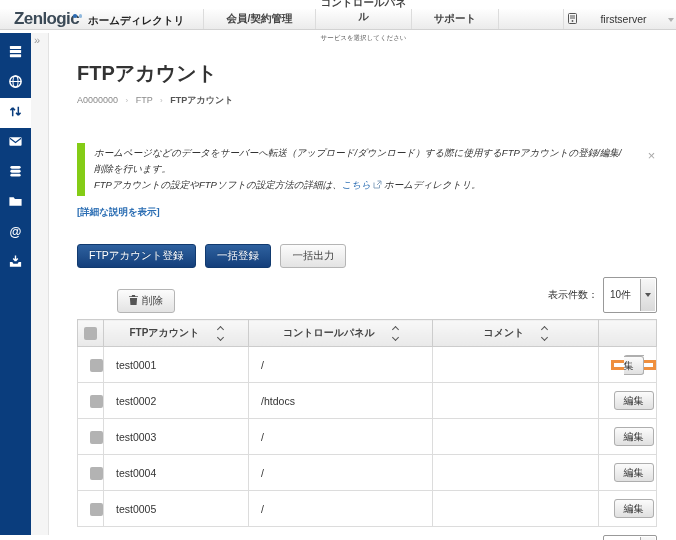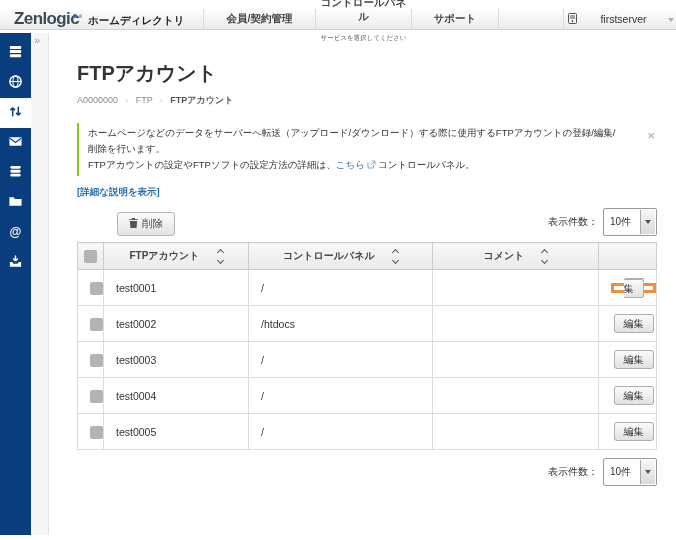--- a/index.html
+++ b/index.html
@@ -40,38 +40,38 @@
     background:#f5f5f5; border-right:1px solid #e2e2e2; }
   .expand-handle { position:absolute; left:34px; top:34px; color:#9a9a9a; font-size:11px; cursor:pointer; z-index:6; }
   
   .main { position:absolute; left:49px; top:33px; width:627px; height:507px;
     background:#fff; padding:0 19px 0 28px; }
   .page-title { margin-top:27px; font-size:20px; font-weight:bold; color:#333; }
   .breadcrumb { margin-top:7px; font-size:9px; color:#8a8a8a; }
   .breadcrumb .sep { color:#bdbdbd; margin:0 5px; font-size:8px; }
   .breadcrumb .crumb { cursor:pointer; }
   .breadcrumb .current { color:#555; font-weight:bold; cursor:default; }
-  .notice { margin-top:16px; position:relative; border-left:2px solid #84cc16;
-    padding:2px 34px 2px 9px; font-size:9.5px; line-height:1.7; color:#333; }
+  .notice { margin-top:36px; position:relative; border-left:8px solid #84cc16;
+    padding:2px 34px 2px 9px; font-size:9.5px; line-height:1.7; color:#333;font-style:italic; }
   .notice a, .link { color:#2a6db3; text-decoration:none; cursor:pointer; }
   .notice-close { position:absolute; right:2px; top:6px; color:#a8a8a8; font-size:13px;
     line-height:1; cursor:pointer; }
   .ext-icon { display:inline-block; margin:0 2px; vertical-align:-1px; }
   .detail-link { margin-top:10px; font-size:9.5px; font-weight:bold; display:inline-block; }
   
   .toolbar { margin-top:25px; }
   .btn { display:inline-block; font-size:10.5px; padding:4px 11px; border-radius:3px;
     cursor:pointer; vertical-align:middle; }
   .btn-primary { background:linear-gradient(#2e619f,#143f7b); color:#fff;
     border:1px solid #113a6f; margin-right:5px; text-shadow:0 -1px 0 rgba(0,0,0,.25); }
   .btn-default { background:linear-gradient(#fcfcfc,#e3e3e3); color:#444; border:1px solid #b5b5b5; }
   .actions-row { margin-top:9px; display:flex; justify-content:space-between; align-items:flex-end;padding-left:40px; }
   .btn-delete { display:inline-flex; align-items:center; gap:4px; }
   .display-count { font-size:10px; color:#333; display:flex; align-items:center; gap:5px; }
-  .select { width:54px; height:28px; border:1px solid #999; border-radius:2px; background:#fff;
+  .select { width:54px; height:36px; border:1px solid #999; border-radius:2px; background:#fff;
     position:relative; display:flex; align-items:center; padding-left:6px; font-size:10px;
     cursor:pointer; }
   .select-arrow { position:absolute; right:1px; top:1px; bottom:1px; width:15px;
     background:linear-gradient(#f7f7f7,#d9d9d9); border-left:1px solid #a8a8a8;
     display:flex; align-items:center; justify-content:center; }
   .select-arrow i { width:0; height:0; border-left:3.5px solid transparent;
     border-right:3.5px solid transparent; border-top:4px solid #555; }
   
   table.ftp { margin-top:6px; width:100%; border-collapse:collapse; border:1px solid #c5c5c5; }
   table.ftp th { background:linear-gradient(#f8f8f8,#e9e9e9); height:27px; font-size:10px;
@@ -211,27 +211,32 @@
     <span class="sep">›</span>
     <span class="crumb current">FTPアカウント</span>
   </div>
 
   <div class="notice">
     <div>ホームページなどのデータをサーバーへ転送（アップロード/ダウンロード）する際に使用するFTPアカウントの登録/編集/削除を行います。</div>
     <div>
       <span>FTPアカウントの設定やFTPソフトの設定方法の詳細は、</span><a>こちら</a><span class="ext-icon"><svg width="9" height="9" viewBox="0 0 9 9" fill="none" stroke="#8aa5c0">
             <path d="M1 2.5v5.5h5.5V5"></path>
             <path d="M4.5 1H8v3.5M7.8 1.2L4 5"></path>
-          </svg></span><span>コントロールパネル。</span>
+          </svg></span><span>ホームディレクトリ。</span>
     </div>
     <span class="notice-close">×</span>
   </div>
 
   <a class="link detail-link">[詳細な説明を表示]</a>
 
+  <div class="toolbar">
+    <span class="btn btn-primary">FTPアカウント登録</span>
+    <span class="btn btn-primary">一括登録</span>
+    <span class="btn btn-default">一括出力</span>
+  </div>
 
   <div class="actions-row">
     <span class="btn btn-default btn-delete">
       <span><svg width="9" height="10" viewBox="0 0 10 11">
             <path fill="#555" d="M3.5 0h3l.6 1.2H10v1.1H0V1.2h2.9zM1 3.2h8l-.6 7.8H1.6z"></path>
           </svg></span>
       <span>削除</span>
     </span>
     <span class="display-count">
       <span>表示件数：</span>

